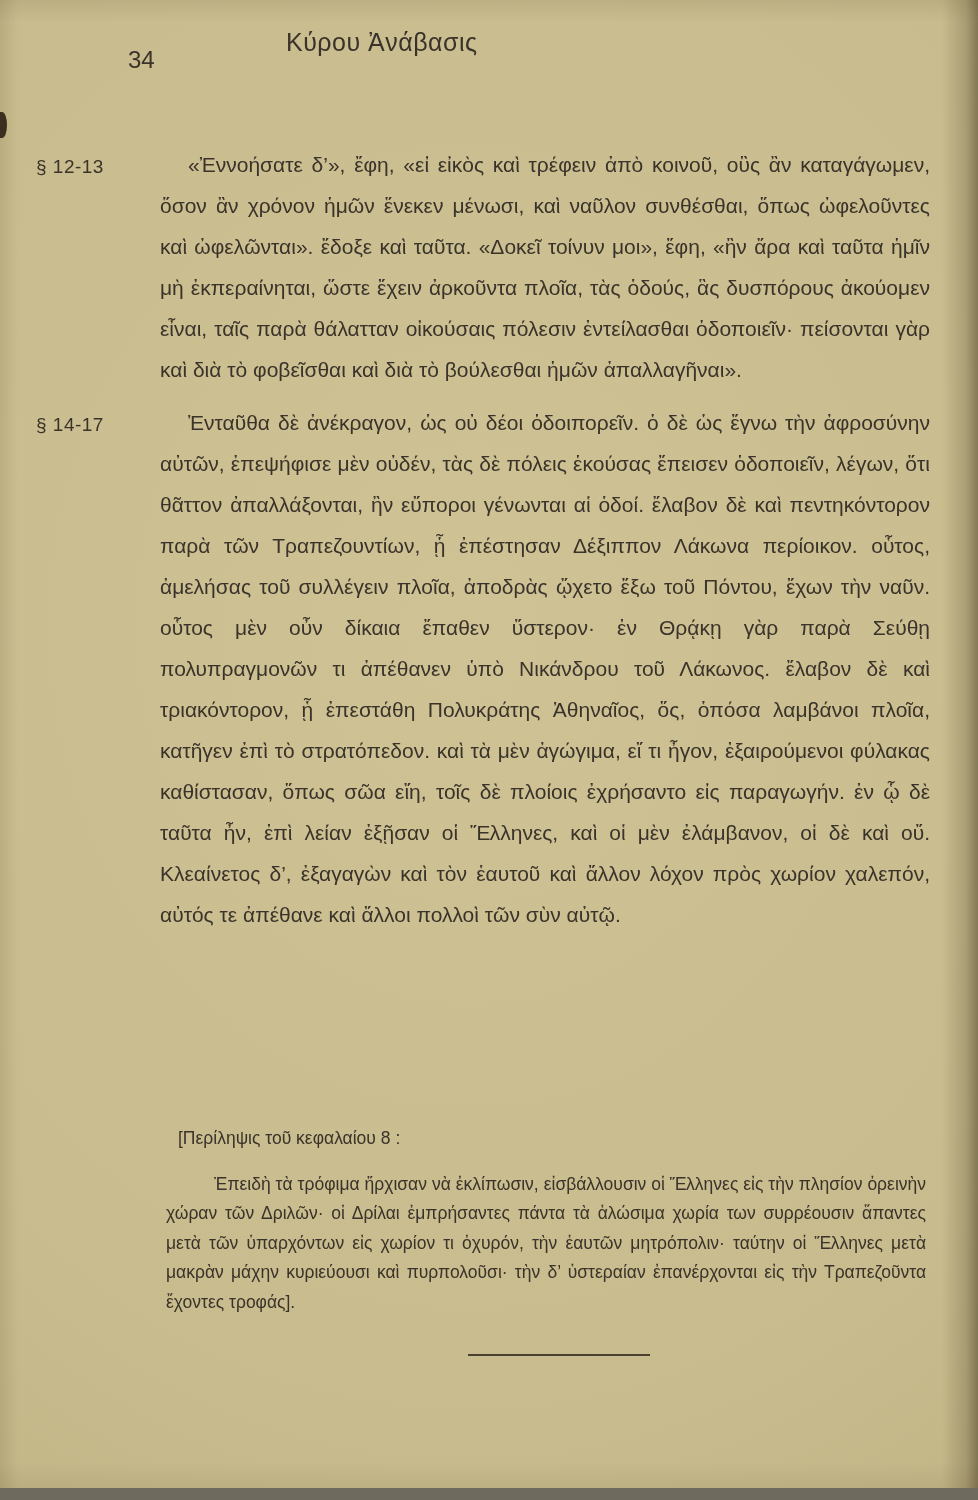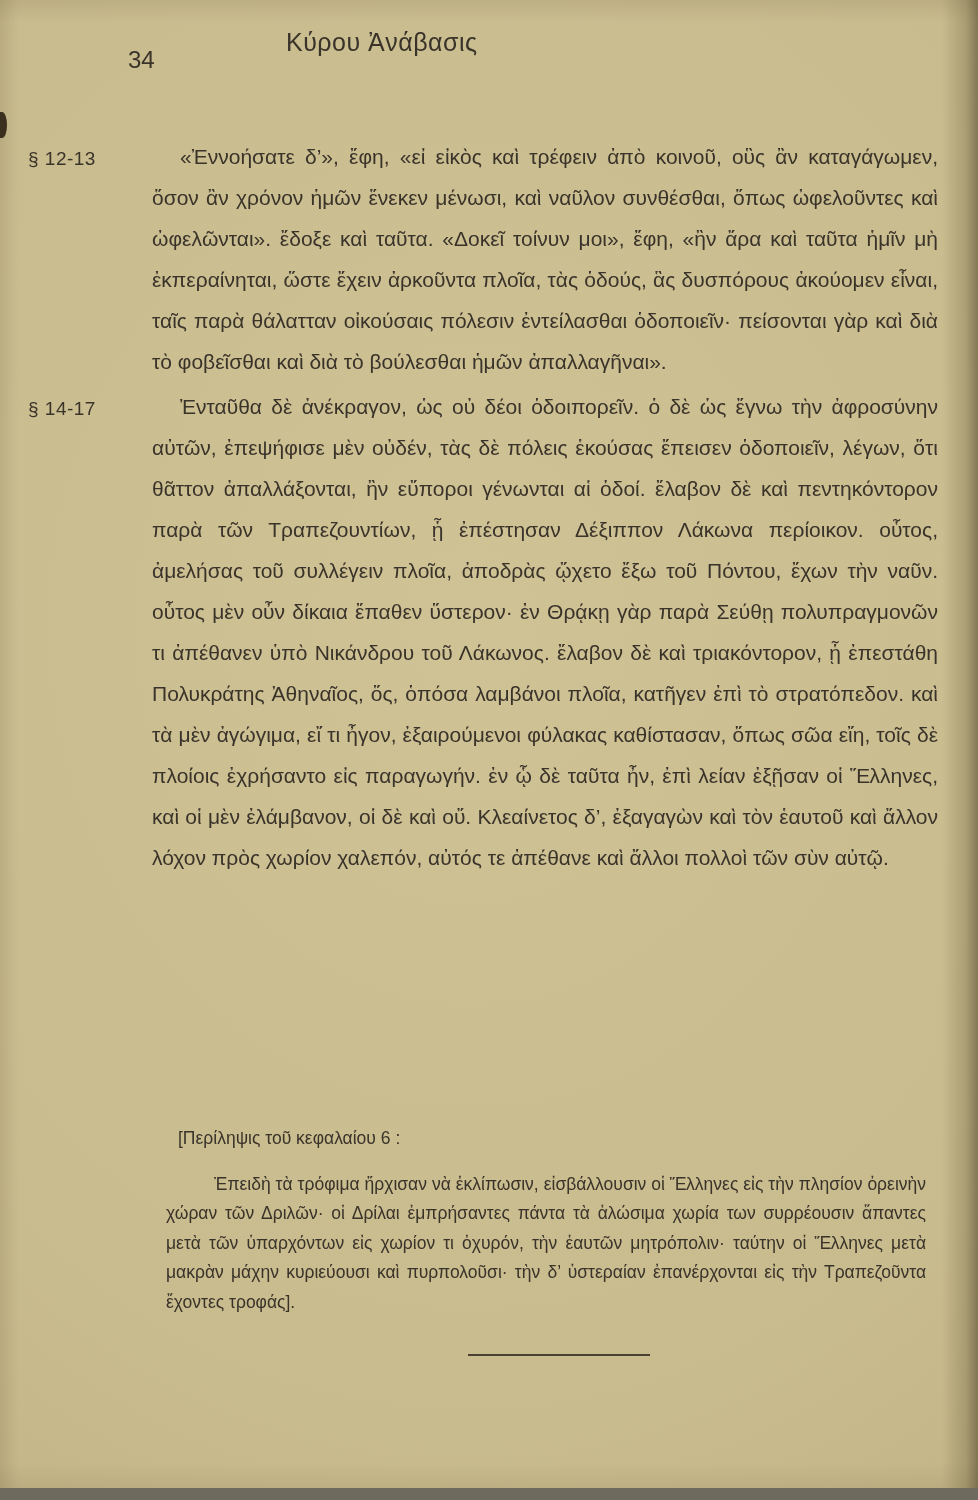--- a/index.html
+++ b/index.html
@@ -42,21 +42,21 @@
     left: 148px;
     width: 794px;
     font-size: 21px;
     line-height: 41px;
     text-align: justify;
   }
 
   .para {
     position: relative;
     text-indent: 28px;
-    margin: 4px;
+    margin: 12px;
   }
 
   .section-marker {
     position: absolute;
     left: -124px;
     top: 2px;
     font-size: 19px;
     text-indent: 0;
     white-space: nowrap;
     letter-spacing: 0.5px;
@@ -118,19 +118,19 @@
       <span class="section-marker">§ 12-13</span><span>«Ἐννοήσατε δ’», ἔφη, «εἰ εἰκὸς καὶ τρέφειν ἀπὸ κοινοῦ, οὓς ἂν καταγάγωμεν, ὅσον ἂν χρόνον ἡμῶν ἕνεκεν μένωσι, καὶ ναῦλον συνθέσθαι, ὅπως ὠφελοῦντες καὶ ὠφελῶνται». ἔδοξε καὶ ταῦτα. «Δοκεῖ τοίνυν μοι», ἔφη, «ἢν ἄρα καὶ ταῦτα ἡμῖν μὴ ἐκπεραίνηται, ὥστε ἔχειν ἀρκοῦντα πλοῖα, τὰς ὁδούς, ἃς δυσπόρους ἀκούομεν εἶναι, ταῖς παρὰ θάλατταν οἰκούσαις πόλεσιν ἐντείλασθαι ὁδοποιεῖν· πείσονται γὰρ καὶ διὰ τὸ φοβεῖσθαι καὶ διὰ τὸ βούλεσθαι ἡμῶν ἀπαλλαγῆναι».</span>
     </p>
 
     <p class="para">
       <span class="section-marker">§ 14-17</span><span>Ἐνταῦθα δὲ ἀνέκραγον, ὡς οὐ δέοι ὁδοιπορεῖν. ὁ δὲ ὡς ἔγνω τὴν ἀφροσύνην αὐτῶν, ἐπεψήφισε μὲν οὐδέν, τὰς δὲ πόλεις ἑκούσας ἔπεισεν ὁδοποιεῖν, λέγων, ὅτι θᾶττον ἀπαλλάξονται, ἢν εὔποροι γένωνται αἱ ὁδοί. ἔλαβον δὲ καὶ πεντηκόντορον παρὰ τῶν Τραπεζουντίων, ᾗ ἐπέστησαν Δέξιππον Λάκωνα περίοικον. οὗτος, ἀμελήσας τοῦ συλλέγειν πλοῖα, ἀποδρὰς ᾤχετο ἔξω τοῦ Πόντου, ἔχων τὴν ναῦν. οὗτος μὲν οὖν δίκαια ἔπαθεν ὕστερον· ἐν Θρᾴκῃ γὰρ παρὰ Σεύθῃ πολυπραγμονῶν τι ἀπέθανεν ὑπὸ Νικάνδρου τοῦ Λάκωνος. ἔλαβον δὲ καὶ τριακόντορον, ᾗ ἐπεστάθη Πολυκράτης Ἀθηναῖος, ὅς, ὁπόσα λαμβάνοι πλοῖα, κατῆγεν ἐπὶ τὸ στρατόπεδον. καὶ τὰ μὲν ἀγώγιμα, εἴ τι ἦγον, ἐξαιρούμενοι φύλακας καθίστασαν, ὅπως σῶα εἴη, τοῖς δὲ πλοίοις ἐχρήσαντο εἰς παραγωγήν. ἐν ᾧ δὲ ταῦτα ἦν, ἐπὶ λείαν ἐξῇσαν οἱ Ἕλληνες, καὶ οἱ μὲν ἐλάμβανον, οἱ δὲ καὶ οὔ. Κλεαίνετος δ’, ἐξαγαγὼν καὶ τὸν ἑαυτοῦ καὶ ἄλλον λόχον πρὸς χωρίον χαλεπόν, αὐτός τε ἀπέθανε καὶ ἄλλοι πολλοὶ τῶν σὺν αὐτῷ.</span>
     </p>
 
   </div>
 
   <div class="footnote">
-    <div class="footnote-heading">[Περίληψις τοῦ κεφαλαίου 6 :</div>
+    <div class="footnote-heading">[Περίληψις τοῦ κεφαλαίου 8 :</div>
     <p class="footnote-body">Ἐπειδὴ τὰ τρόφιμα ἤρχισαν νὰ ἐκλίπωσιν, εἰσβάλλουσιν οἱ Ἕλληνες εἰς τὴν πλησίον ὀρεινὴν χώραν τῶν Δριλῶν· οἱ Δρίλαι ἐμπρήσαντες πάντα τὰ ἁλώσιμα χωρία των συρρέουσιν ἅπαντες μετὰ τῶν ὑπαρχόντων εἰς χωρίον τι ὀχυρόν, τὴν ἑαυτῶν μητρόπολιν· ταύτην οἱ Ἕλληνες μετὰ μακρὰν μάχην κυριεύουσι καὶ πυρπολοῦσι· τὴν δ’ ὑστεραίαν ἐπανέρχονται εἰς τὴν Τραπεζοῦντα ἔχοντες τροφάς].</p>
   </div>
 
   <div class="end-rule"></div>
 
 </div>
 
 </body></html>

